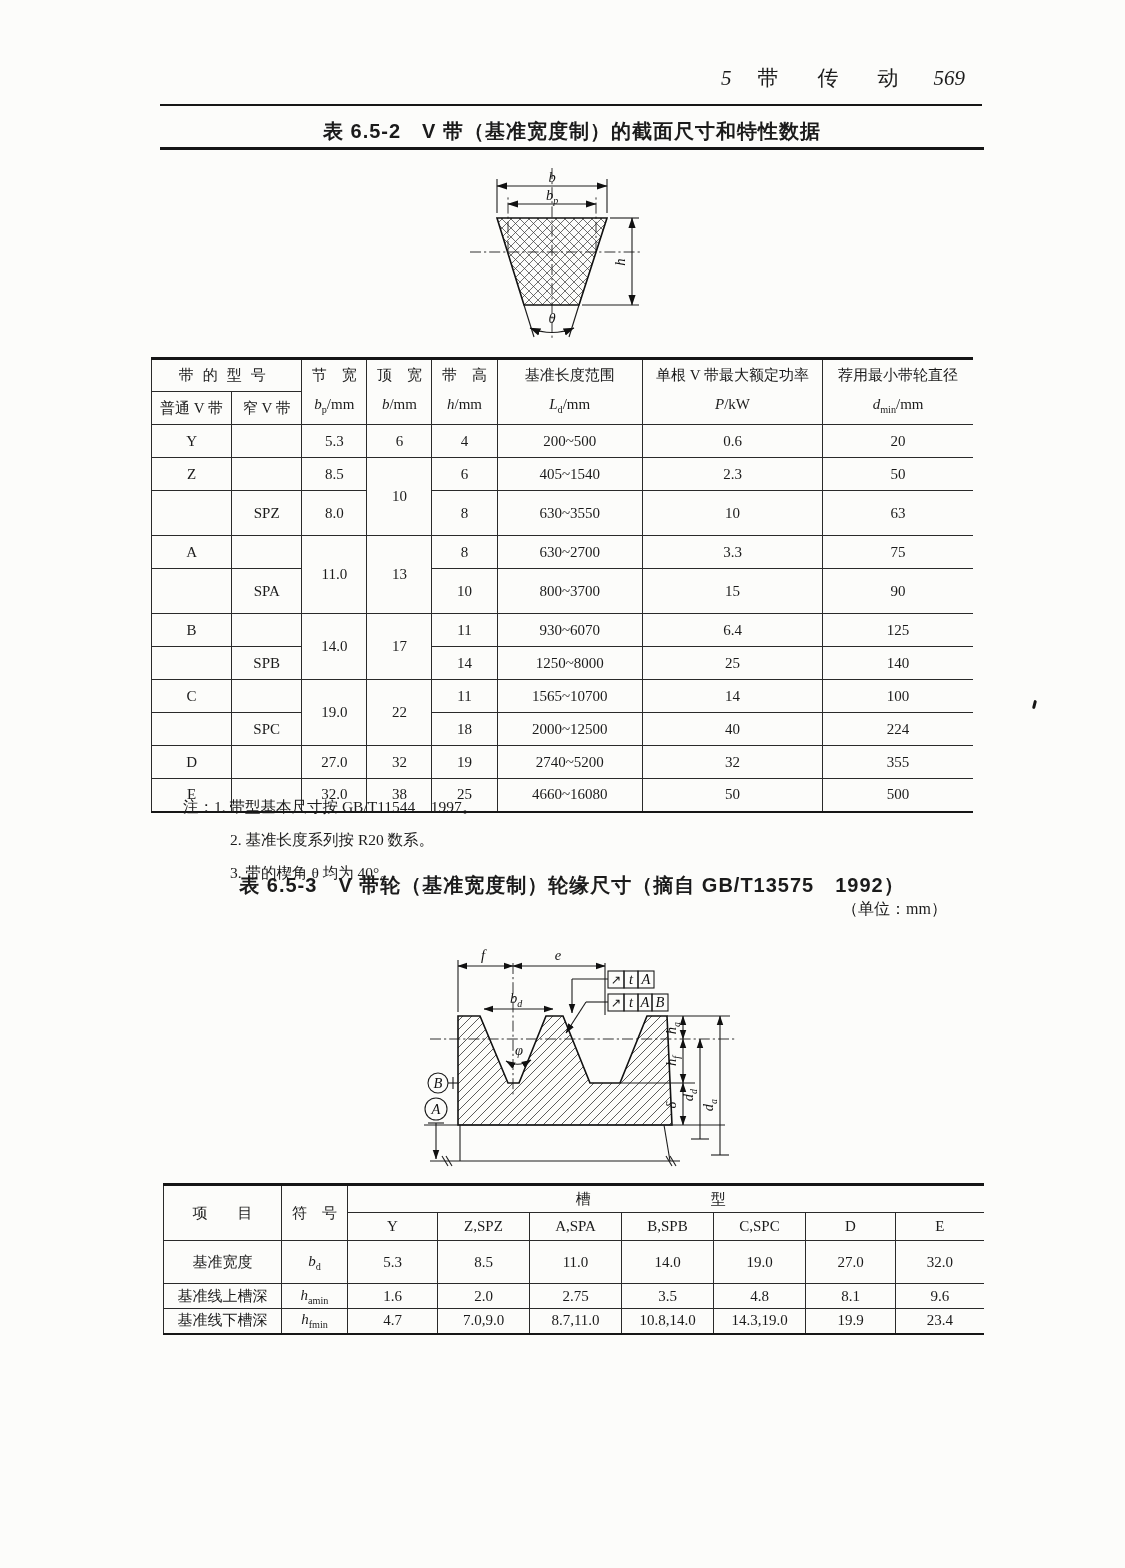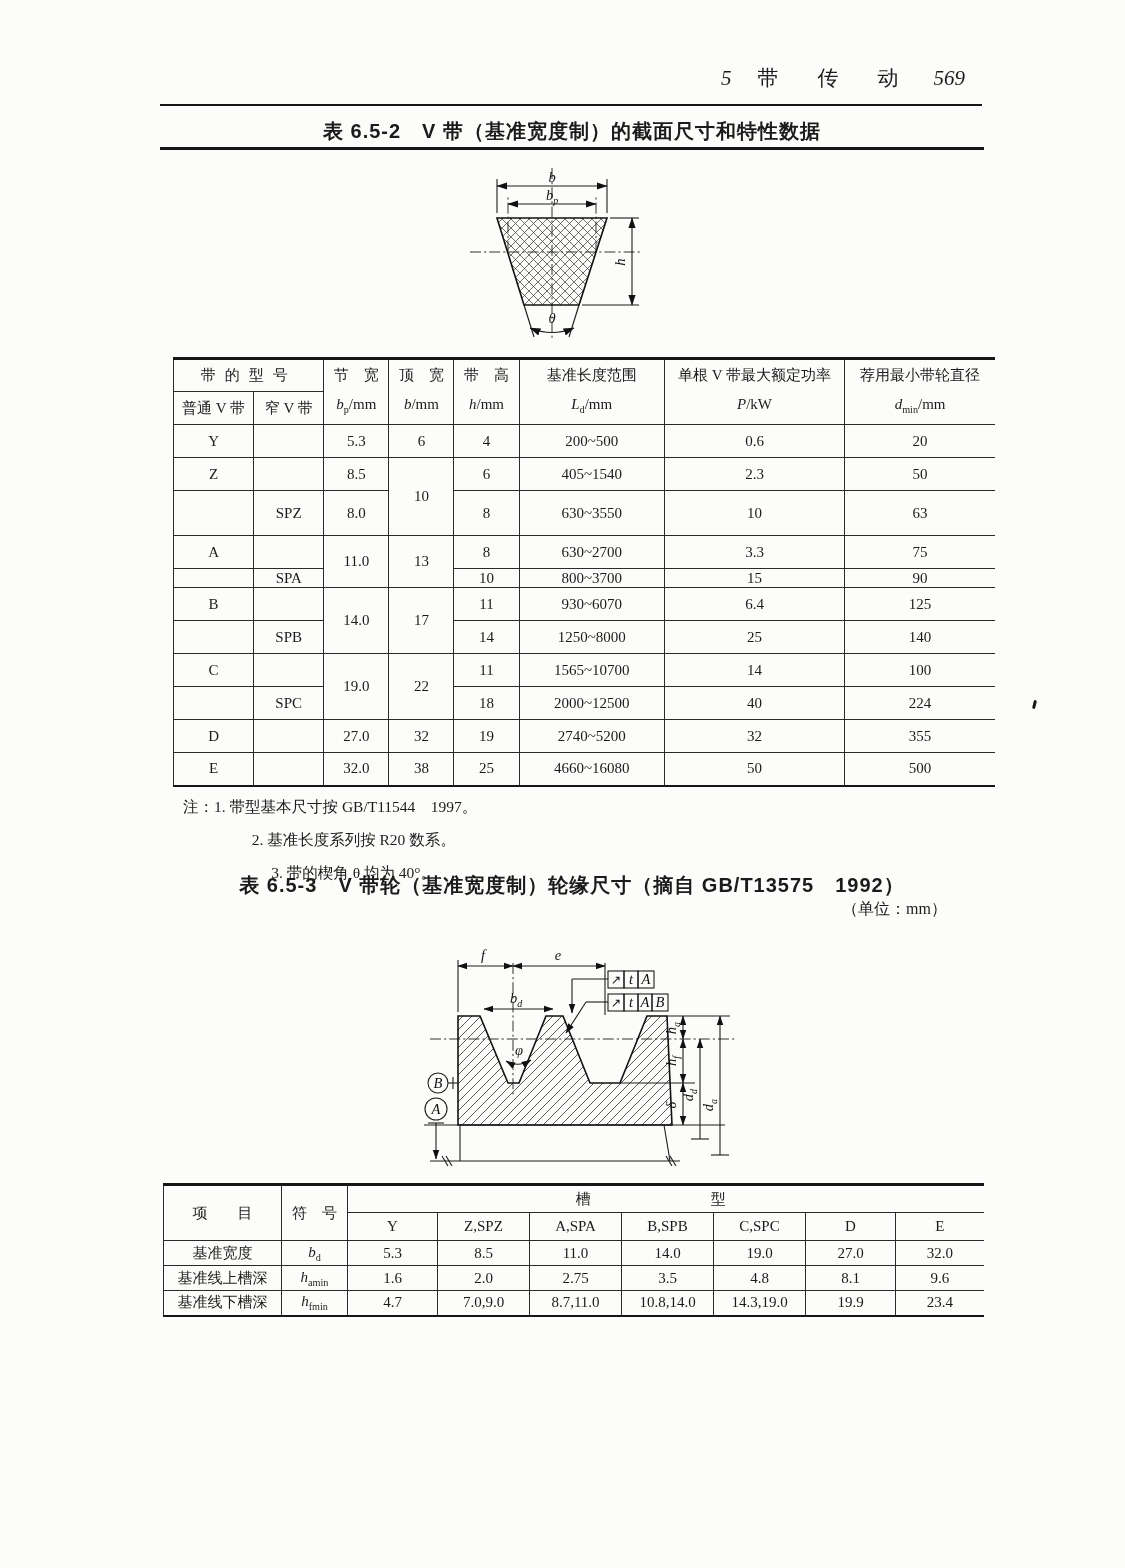--- a/index.html
+++ b/index.html
@@ -5,21 +5,21 @@
   html,body{margin:0;padding:0;background:#e8e8e8;}
   .page{position:relative;width:1125px;height:1568px;background:#fcfcfa;overflow:hidden;
         font-family:"Liberation Serif",serif;color:#1b1b1b;}
   .rule{position:absolute;background:#161616;}
   .running-head{position:absolute;top:64px;right:160px;font-size:21px;display:flex;gap:26px;align-items:baseline;}
   .running-head .num{font-style:italic;}
   .doc-title{position:absolute;left:160px;width:824px;text-align:center;font-weight:bold;
              font-size:20px;font-family:"Liberation Sans",sans-serif;letter-spacing:1px;}
   .unit-note{position:absolute;right:178px;top:899px;font-size:16px;}
   .notes{position:absolute;left:183px;top:790px;font-size:15.5px;line-height:33px;}
-  .notes .ind{padding-left:47px;text-align:center;}
+  .notes .ind{padding-left:47px;}
   table.tbl{position:absolute;border-collapse:collapse;table-layout:fixed;
             border-top:3px solid #161616;border-bottom:2.6px solid #161616;}
   table.tbl td{border:1.3px solid #2a2a2a;text-align:center;vertical-align:middle;
                font-size:15px;padding:0 2px;overflow:hidden;}
   table.tbl td:last-child{border-right:none;}
   td.h{font-size:15px;}
   .ls{letter-spacing:9px;}
   .ls2{letter-spacing:30px;}
   .sym i{font-style:italic;font-family:"Liberation Serif",serif;}
   sub{font-size:0.68em;}
@@ -74,21 +74,21 @@
       <line x1="180" y1="62" x2="209" y2="62"></line>
       <line x1="152" y1="149" x2="209" y2="149"></line>
       <line x1="202" y1="62" x2="202" y2="149" marker-start="url(#a1)" marker-end="url(#a1)"></line>
     </g>
     <text x="122" y="26" text-anchor="middle">b</text>
     <text x="122" y="44" text-anchor="middle"><tspan>b</tspan><tspan dy="3.5" font-size="10">p</tspan></text>
     <text transform="translate(195,106) rotate(-90)" text-anchor="middle">h</text>
     <text x="122" y="167" text-anchor="middle">θ</text>
   </svg>
 
-  <table class="tbl" style="left:173px;top:357px;width:822px;">
+  <table class="tbl" style="left:151px;top:357px;width:822px;">
     <colgroup>
       <col style="width:80px">
         <col style="width:70px">
         <col style="width:65px">
         <col style="width:65px">
       <col style="width:65px">
         <col style="width:145px">
         <col style="width:180px">
         <col style="width:150px">
     </colgroup>
@@ -156,21 +156,21 @@
     <tr style="height:33px">
           <td>A</td>
           <td></td>
           <td rowspan="2">11.0</td>
           <td rowspan="2">13</td>
           <td>8</td>
           <td>630~2700</td>
           <td>3.3</td>
           <td>75</td>
         </tr>
-    <tr style="height:19px">
+    <tr style="height:45px">
           <td></td>
           <td>SPA</td>
           <td>10</td>
           <td>800~3700</td>
           <td>15</td>
           <td>90</td>
         </tr>
     <tr style="height:33px">
           <td>B</td>
           <td></td>
@@ -333,21 +333,21 @@
     </tr>
     <tr style="height:28px">
       <td class="h">Y</td>
       <td class="h">Z,SPZ</td>
       <td class="h">A,SPA</td>
       <td class="h">B,SPB</td>
       <td class="h">C,SPC</td>
       <td class="h">D</td>
       <td class="h">E</td>
     </tr>
-    <tr style="height:25px">
+    <tr style="height:43px">
       <td class="left">基准宽度</td>
       <td class="sym"><i>b</i><sub>d</sub></td>
       <td>5.3</td>
           <td>8.5</td>
           <td>11.0</td>
           <td>14.0</td>
           <td>19.0</td>
           <td>27.0</td>
           <td>32.0</td>
     </tr>

